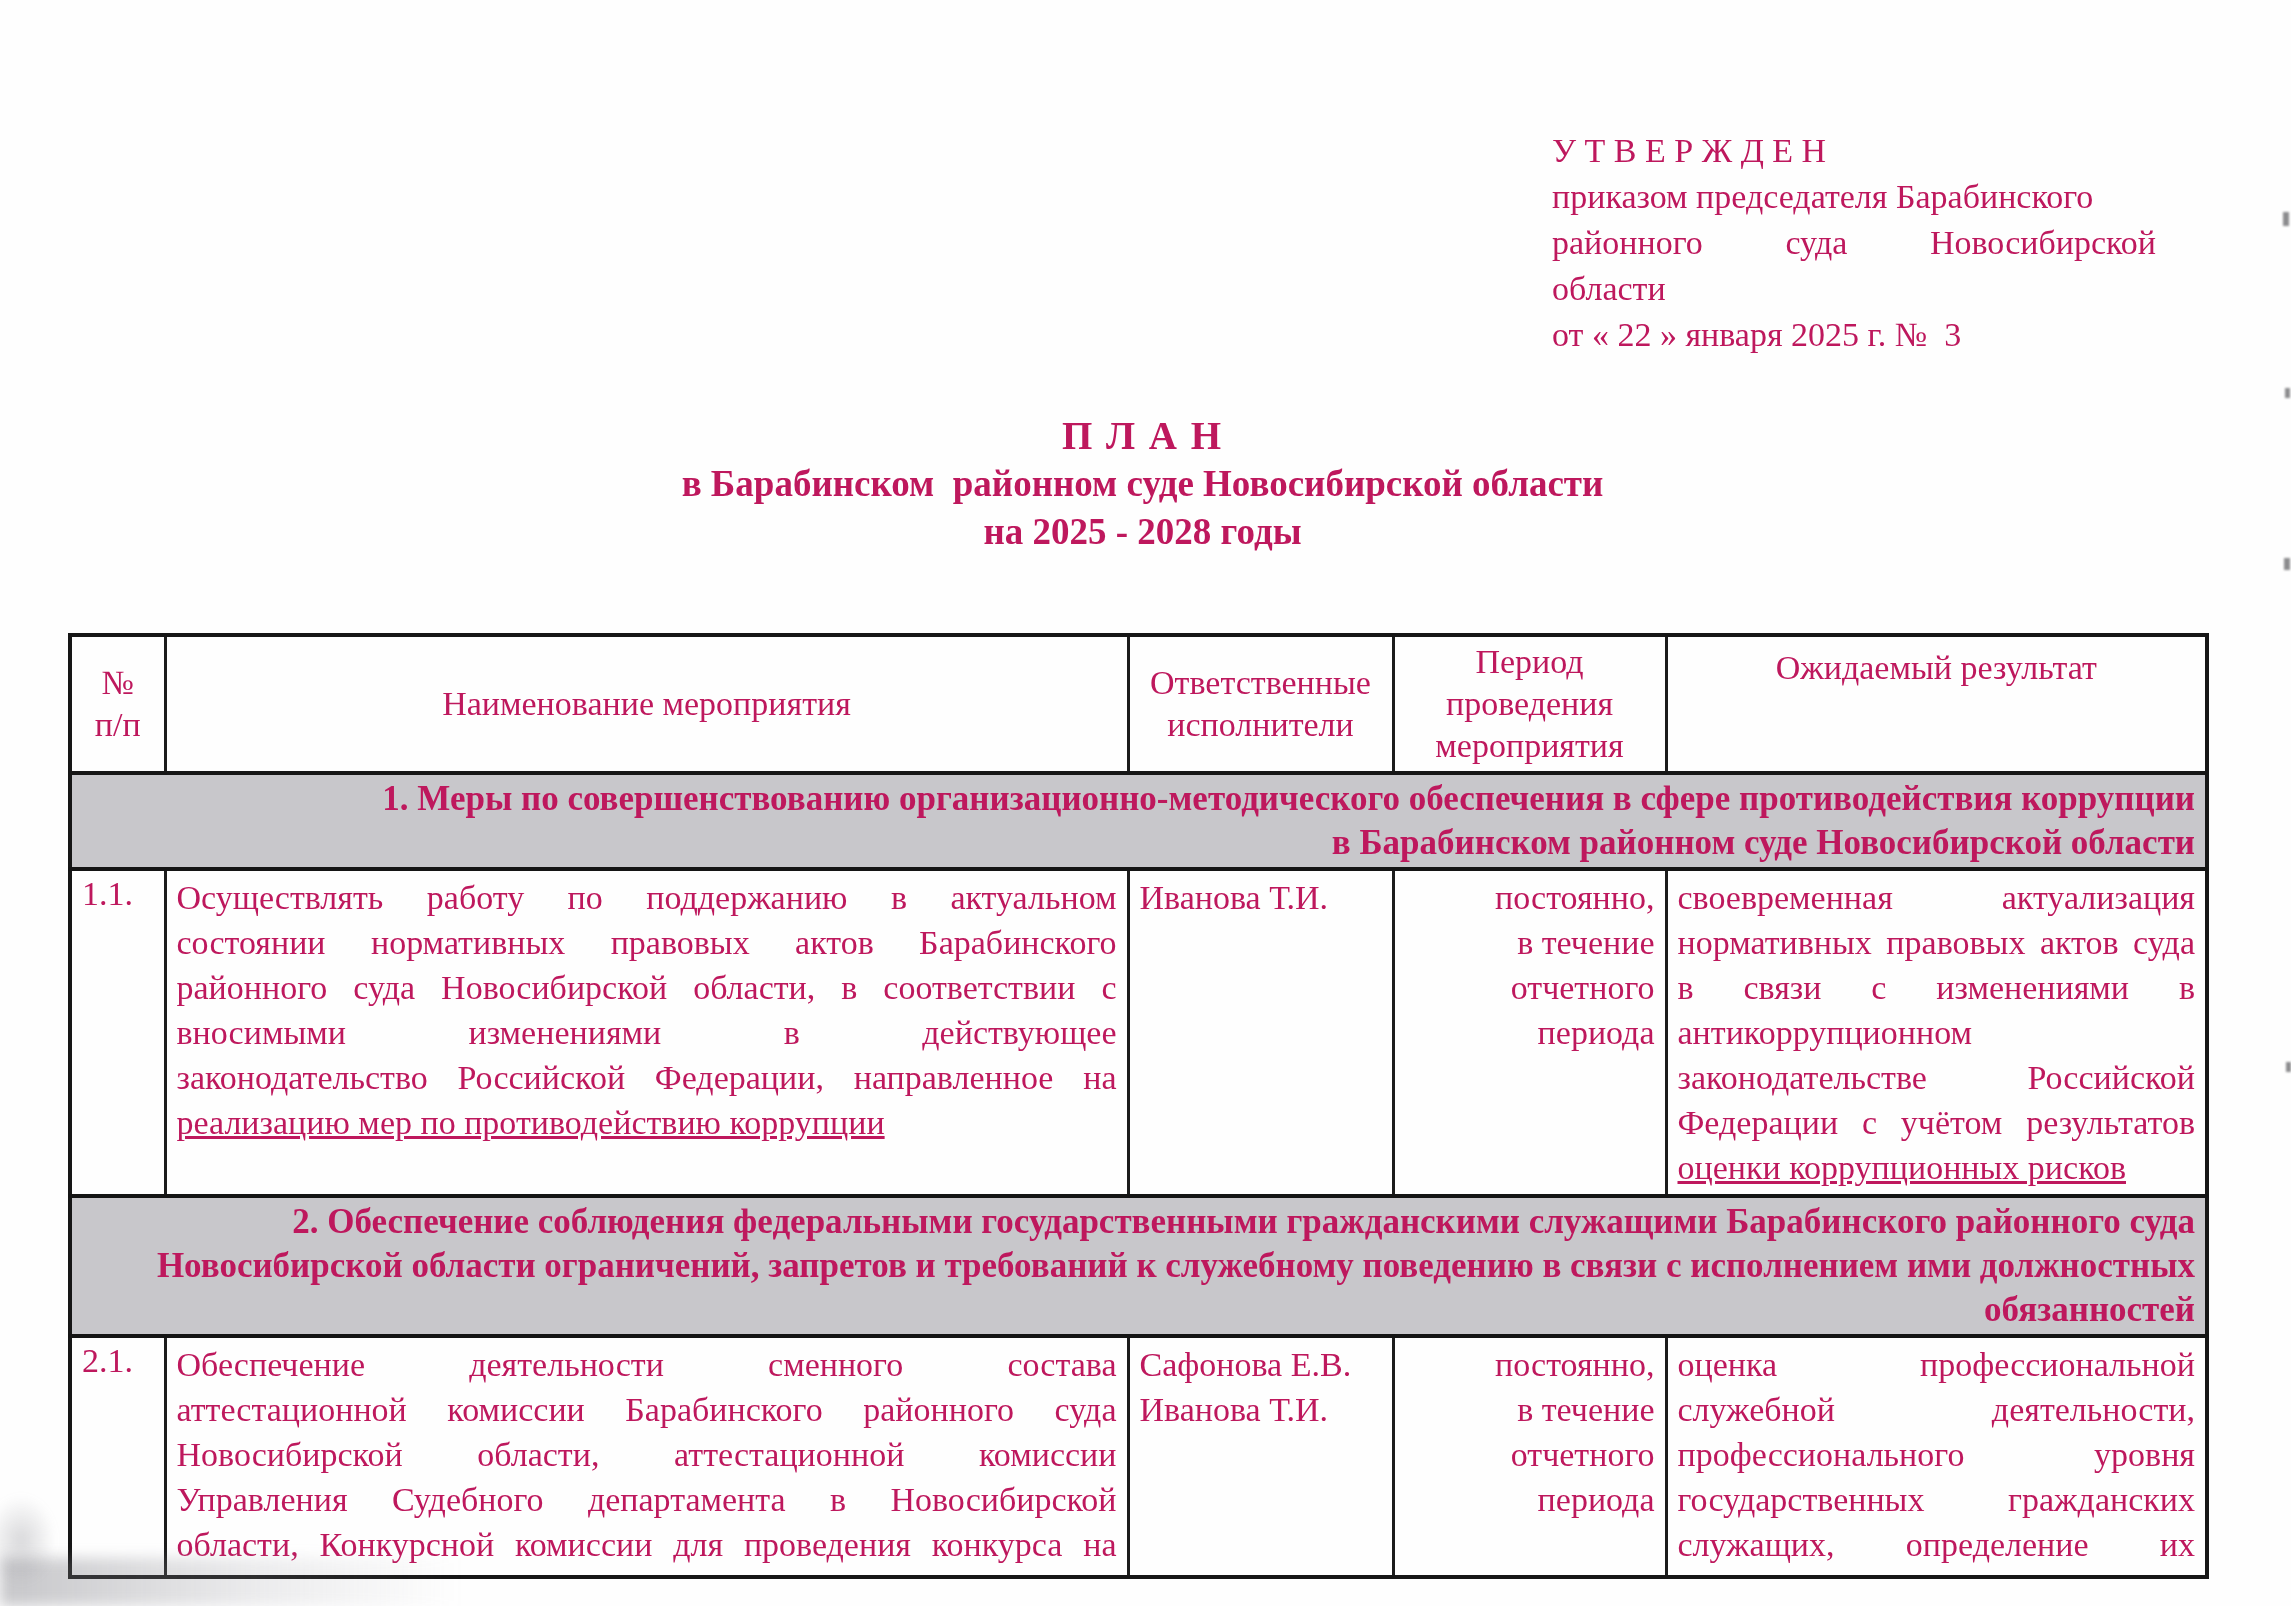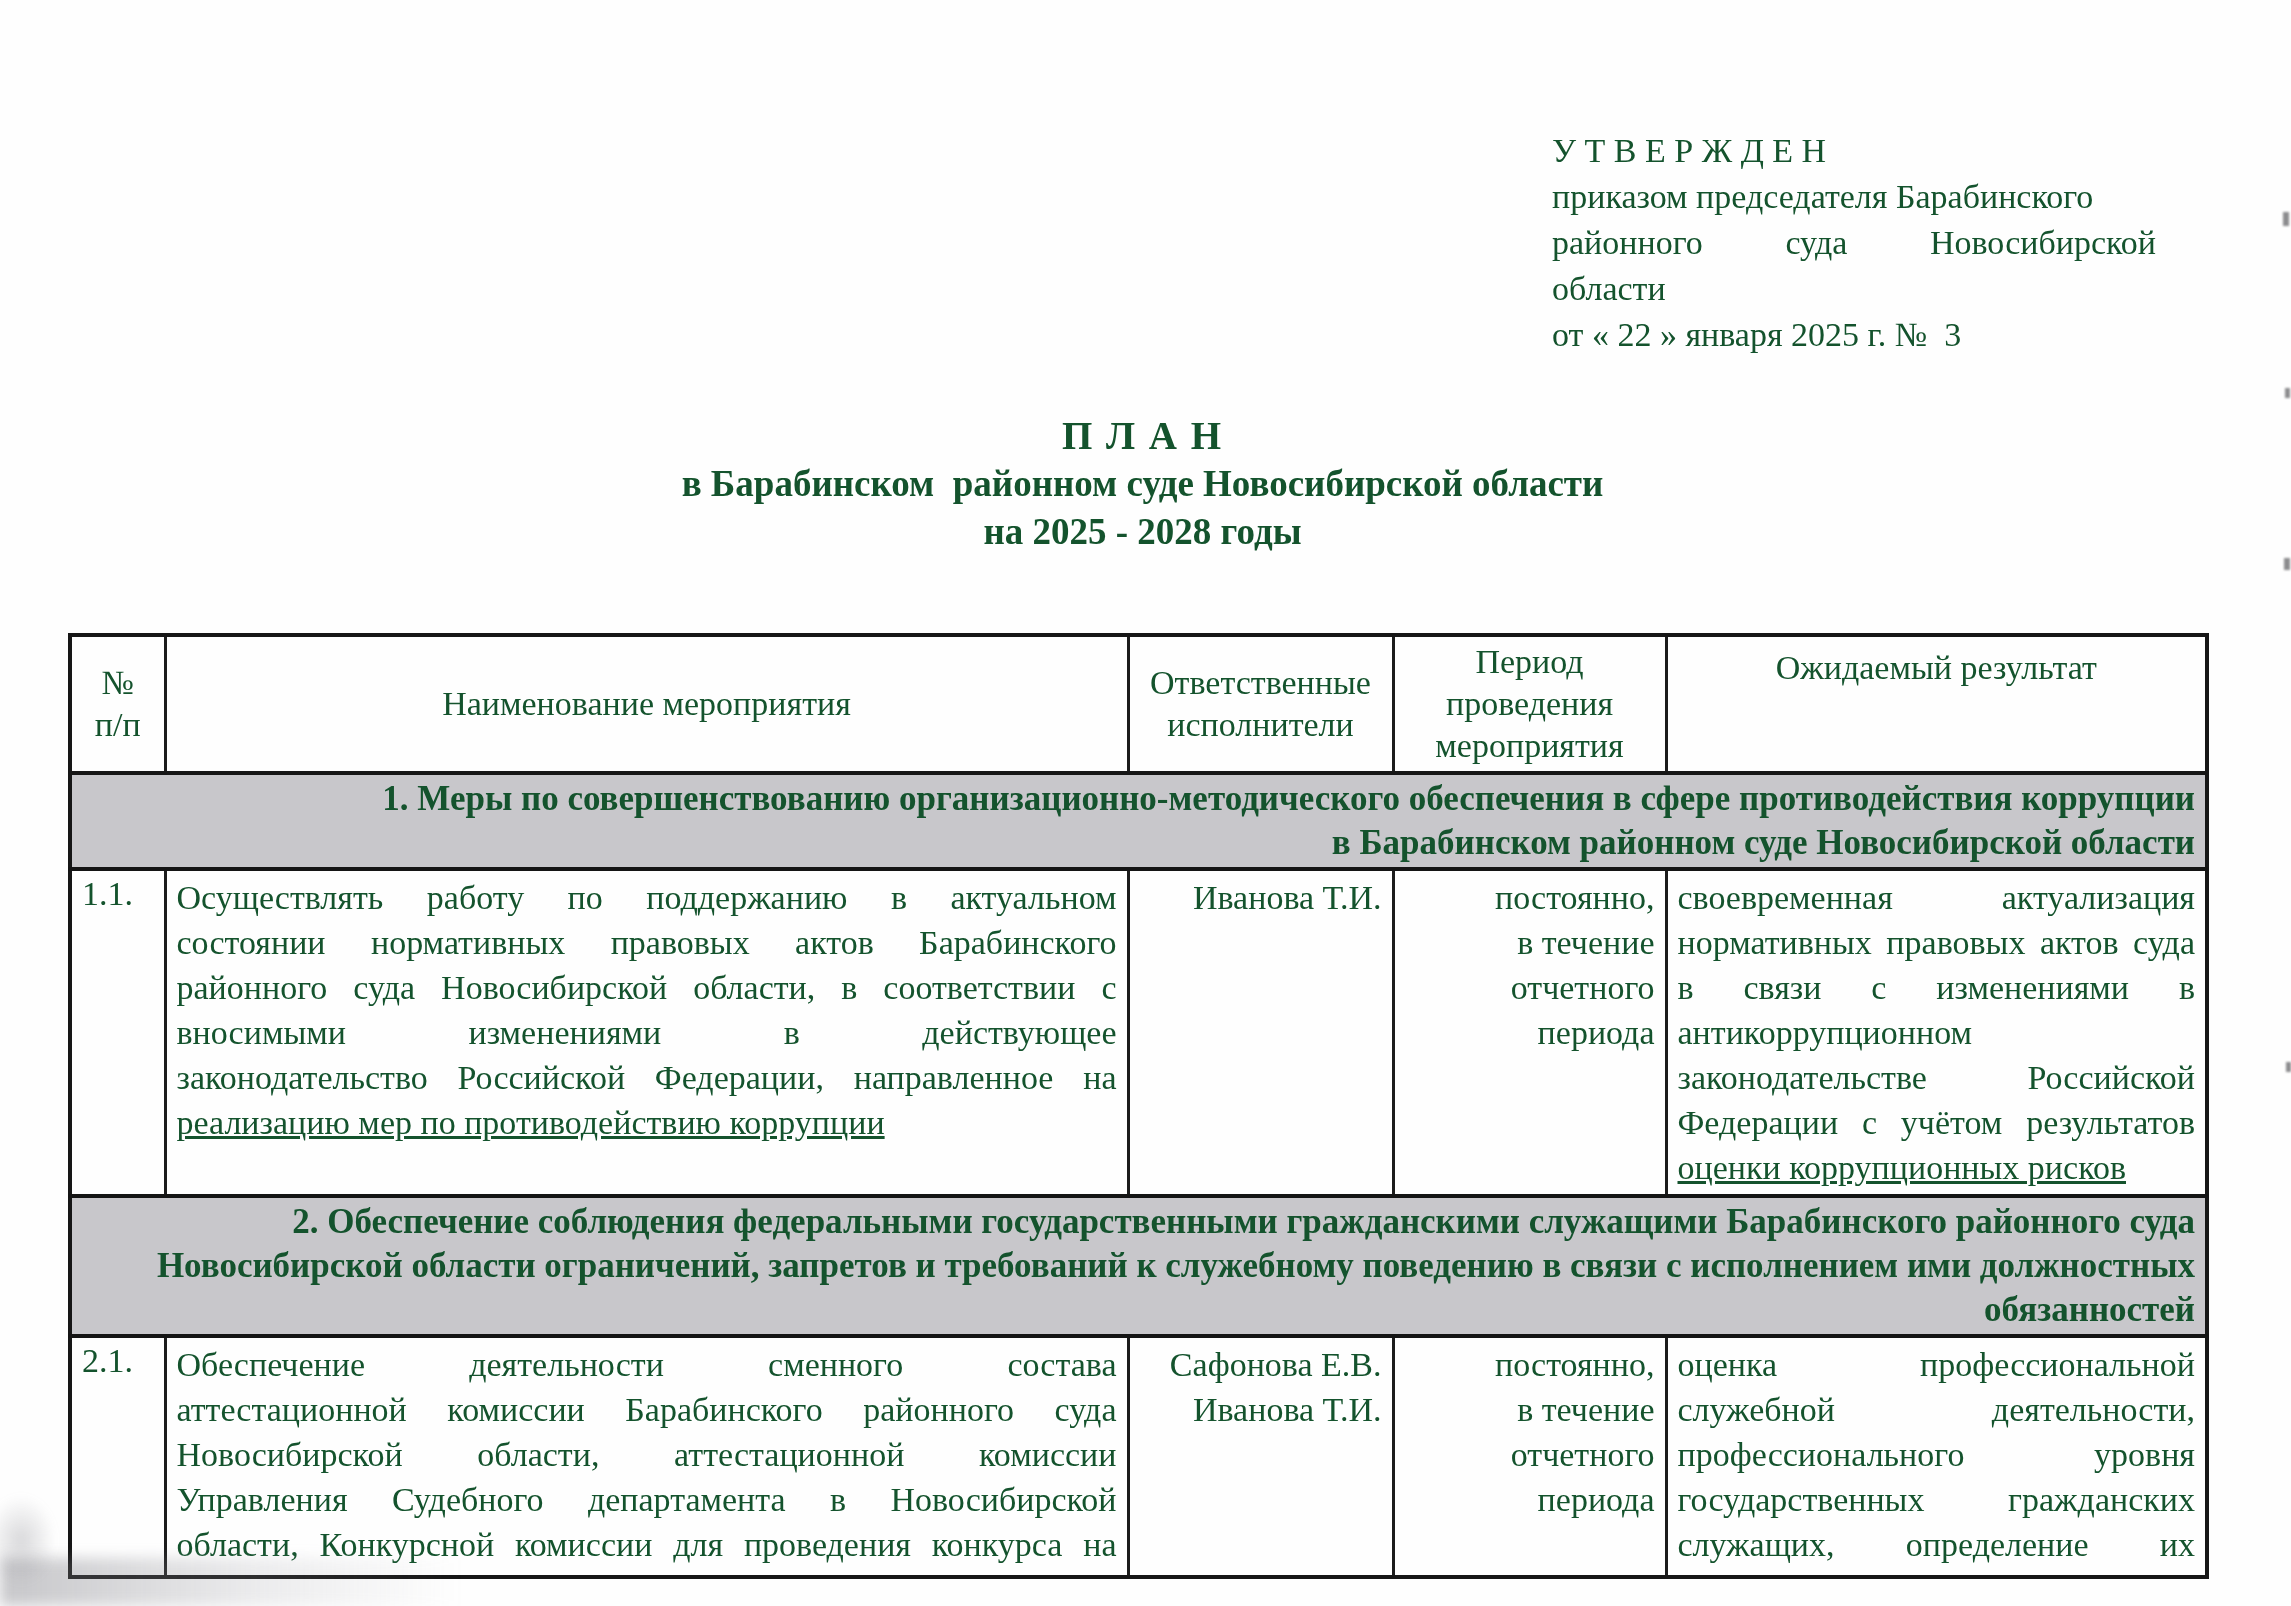--- a/index.html
+++ b/index.html
@@ -1,21 +1,21 @@
 <!DOCTYPE html>
 <html><head>
 <meta charset="utf-8">
 <style>
   html,body{margin:0;padding:0;background:#e8e8e8;}
   .page{
     position:relative;
     width:2291px;height:1606px;
     background:#fefefe;
     font-family:"Liberation Serif","DejaVu Serif",serif;
-    color:#14532d;
+    color:#be185d;
     overflow:hidden;
   }
   
   .approval{
     position:absolute;left:1552px;top:128px;width:604px;
     font-size:34px;line-height:46px;
   }
   .approval .line{white-space:pre-wrap;}
   .approval .jline{white-space:normal;text-align:justify;text-align-last:justify;}
   
@@ -53,21 +53,21 @@
     font-size:35px;line-height:44px;white-space:pre-line;
     border-top:4px solid #141414;border-bottom:4px solid #141414;
     padding:2px 10px;
   }
   tr.band1{height:87px;}
   tr.band2{height:132px;}
   tr.r1{height:323px;}
   tr.r2{height:241px;}
   td.c-num{text-align:left;padding:6px 4px 4px 8px;}
   td.c-act{padding:6px 12px;}
-  td.c-resp{text-align:right;white-space:pre-line;line-height:45px;padding-top:6px;}
+  td.c-resp{text-align:left;white-space:pre-line;line-height:45px;padding-top:6px;}
   td.c-per{text-align:right;white-space:pre-line;line-height:45px;padding-top:6px;}
   td.c-res{padding:6px 10px;}
   .jl{text-align:justify;text-align-last:justify;line-height:45px;}
   .jl.last{text-align-last:left;text-decoration:underline;}
   
   .smudge-bottom{
     position:absolute;left:0;top:1558px;width:460px;height:48px;
     background:linear-gradient(90deg,rgba(110,110,118,.38),rgba(150,150,158,.18) 55%,transparent);
     filter:blur(7px);
   }

